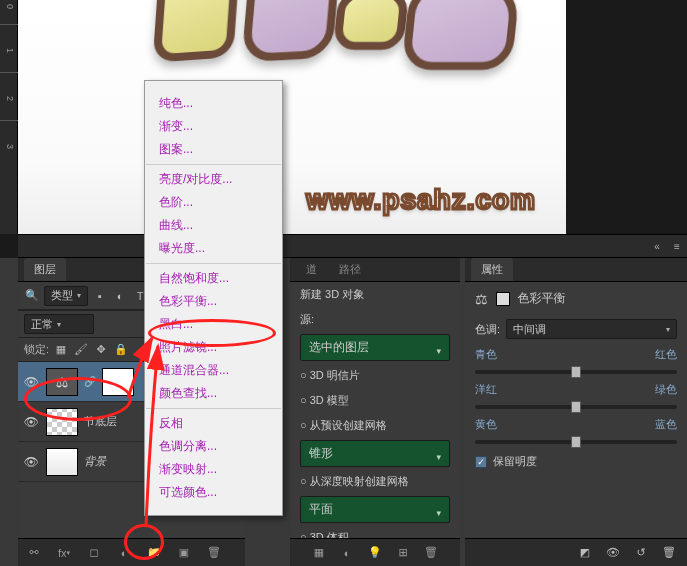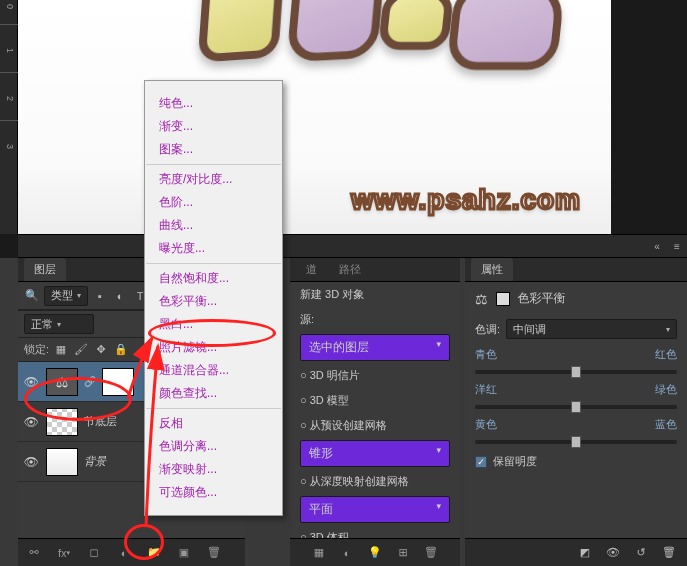--- a/index.html
+++ b/index.html
@@ -1,17 +1,17 @@
 <!DOCTYPE html>
 <html><head>
 <meta charset="utf-8">
 <style>
 *{margin:0;padding:0;box-sizing:border-box;font-family:"Microsoft YaHei",sans-serif;-webkit-font-smoothing:antialiased}
 body{background:#1a1a1a;width:687px;height:566px;overflow:hidden;position:relative;color:#ccc;font-size:12px}
-.canvas{position:absolute;left:18px;top:0;width:593px;height:234px;background:linear-gradient(180deg,#fff 0%,#fafafa 70%,#eee 100%)}
+.canvas{position:absolute;left:18px;top:0;width:548px;height:234px;background:linear-gradient(180deg,#fff 0%,#fafafa 70%,#eee 100%)}
 .ruler-v{position:absolute;left:0;top:0;width:18px;height:234px;background:#2a2a2a;border-right:1px solid #000}
 .ruler-v .tick{position:absolute;left:0;width:18px;height:1px;background:#555}
 .ruler-v .num{position:absolute;right:2px;color:#999;font-size:9px;writing-mode:vertical-rl}
 .art{position:absolute;right:40px;top:-50px;width:460px;height:180px}
 .blob{position:absolute;border-radius:22px;filter:drop-shadow(0 6px 4px rgba(0,0,0,.25))}
 .blob.y{background:linear-gradient(160deg,#f0eba8,#d9d47a);border:8px solid #6b4a3a}
 .blob.p{background:linear-gradient(160deg,#d6c3dd,#c2a8cc);border:8px solid #6b4a3a}
 .watermark{position:absolute;right:30px;bottom:18px;font-size:28px;font-weight:700;color:#fff;-webkit-text-stroke:3px #7a4a2f;text-shadow:0 2px 4px rgba(0,0,0,.3);letter-spacing:1px}
 .panels{position:absolute;left:0;top:258px;width:687px;height:308px;background:#393939}
 .p-layers{position:absolute;left:18px;top:0;width:227px;height:308px;background:#3a3a3a}
@@ -38,21 +38,21 @@
 .lname.it{font-style:italic}
 .bottom-bar{position:absolute;bottom:0;left:0;right:0;height:28px;background:#2b2b2b;border-top:1px solid #000;display:flex;align-items:center;padding:0 8px;gap:14px}
 .bottom-bar .ico{color:#999}
 
 .menu{position:absolute;left:144px;top:80px;width:139px;background:#f0f0f0;border:1px solid #999;box-shadow:3px 3px 6px rgba(0,0,0,.4);padding:11px 0;color:#a21caf;font-size:12px;z-index:50}
 .menu .mi{padding:3px 14px;white-space:nowrap}
 .menu .sep{height:1px;background:#ccc;margin:3px 1px}
 
 .p-3d{position:absolute;left:290px;top:0;width:170px;height:308px;background:#3a3a3a}
 .p-3d .row{padding:5px 10px;font-size:11px;color:#ccc}
-.p-3d .sel-wide{background:#6d28d9;border:1px solid #1a1a1a;padding:4px 8px;margin:2px 10px;display:flex;justify-content:space-between;align-items:flex-start;border-radius:2px}
+.p-3d .sel-wide{background:#14532d;border:1px solid #1a1a1a;padding:4px 8px;margin:2px 10px;display:flex;justify-content:space-between;align-items:flex-end;border-radius:2px}
 .btn{background:#3a3a3a;border:1px solid #222;padding:4px 20px;border-radius:3px;margin:6px auto;width:90px;text-align:center;font-size:11px}
 
 .p-prop{position:absolute;left:465px;top:0;width:222px;height:308px;background:#3a3a3a}
 .p-prop .h{padding:8px 10px;display:flex;align-items:center;gap:8px;font-size:12px}
 .p-prop .sl{padding:4px 10px;display:flex;align-items:center;gap:6px;font-size:11px}
 .track{flex:1;height:4px;background:#222;position:relative;border-radius:2px}
 .knob{position:absolute;top:-4px;left:50%;width:10px;height:12px;background:#bbb;border:1px solid #555;transform:translateX(-50%)}
 .clr{color:#8ac}
 .chk{display:flex;align-items:center;gap:6px;padding:6px 10px;font-size:11px}
 .chk .box{width:12px;height:12px;background:#5a7a9a;border:1px solid #345;display:flex;align-items:center;justify-content:center;font-size:9px;color:#fff}

